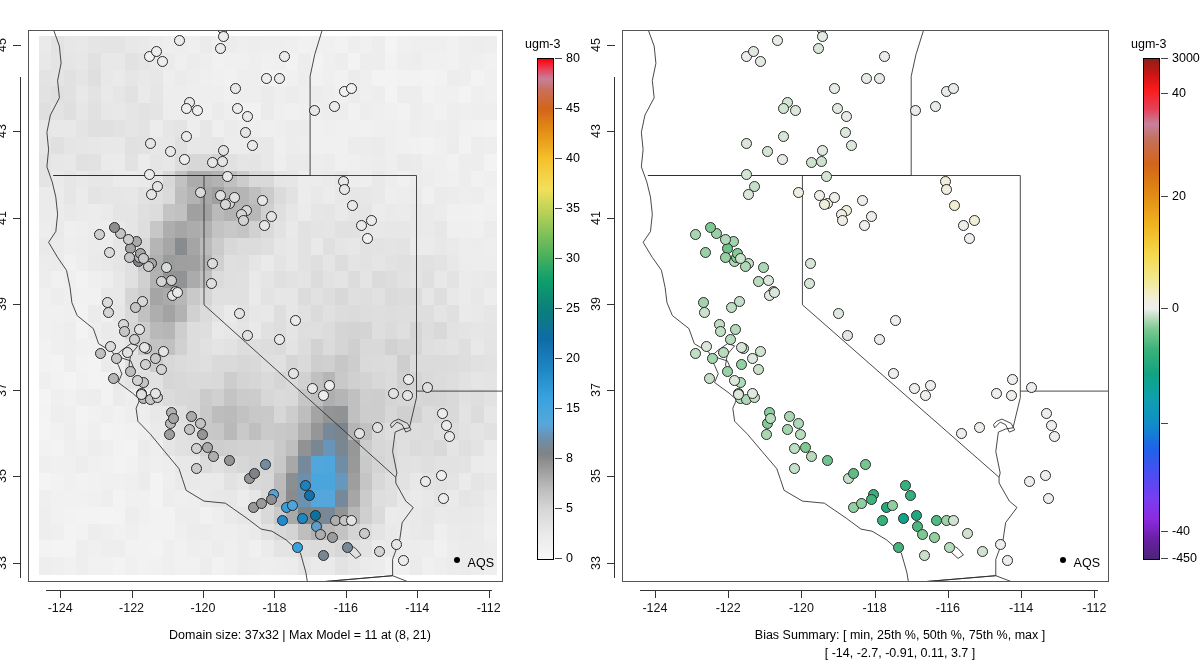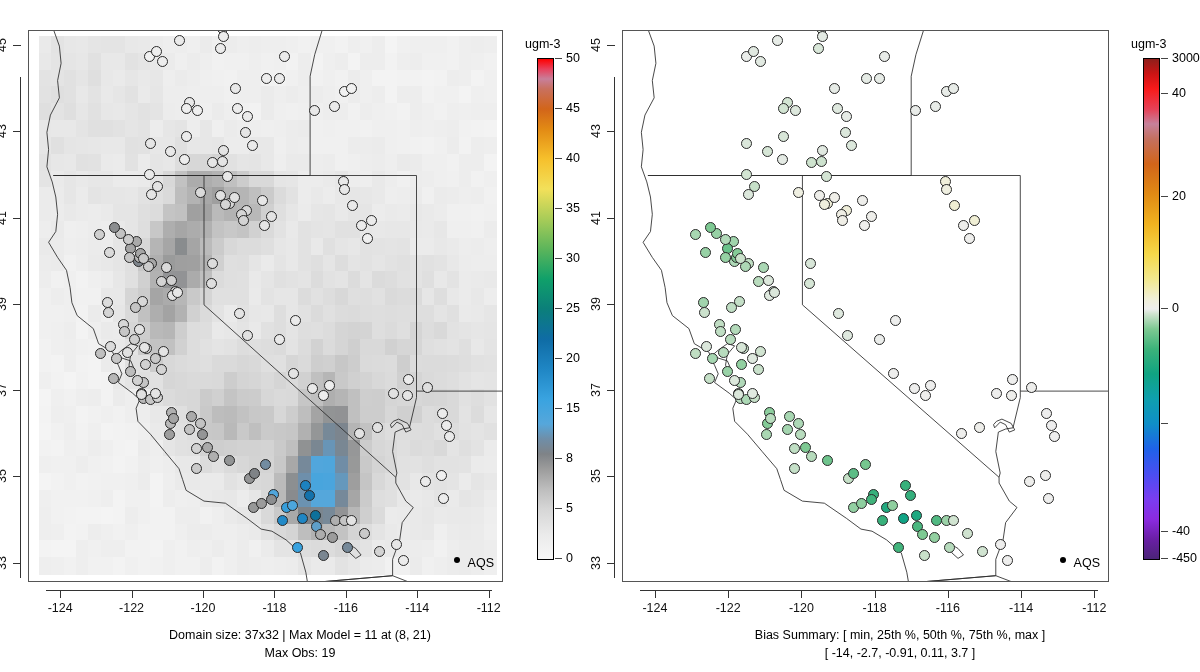--- a/index.html
+++ b/index.html
@@ -1542,25 +1542,24 @@
         <div class="cbar-label" style="left: 566px; top: 308px;">25</div>
         <div class="cbar-tick" style="left: 555px; top: 258px;"></div>
         <div class="cbar-label" style="left: 566px; top: 258px;">30</div>
         <div class="cbar-tick" style="left: 555px; top: 208px;"></div>
         <div class="cbar-label" style="left: 566px; top: 208px;">35</div>
         <div class="cbar-tick" style="left: 555px; top: 158px;"></div>
         <div class="cbar-label" style="left: 566px; top: 158px;">40</div>
         <div class="cbar-tick" style="left: 555px; top: 108px;"></div>
         <div class="cbar-label" style="left: 566px; top: 108px;">45</div>
         <div class="cbar-tick" style="left: 555px; top: 58px;"></div>
-        <div class="cbar-label" style="left: 566px; top: 58px;">50</div>
+        <div class="cbar-label" style="left: 566px; top: 58px;">80</div>
       </div>
 
     <div class="caption cap1">Domain size: 37x32 | Max Model = 11 at (8, 21)</div>
-    <div class="caption cap2">Max Obs: 19</div>
   </div>
 
   <div class="panel" id="panel-right">
 
 
     <div class="plot-box">
       <div class="map-clip">
         <svg class="geo" id="geo-right" width="487" height="552" viewBox="0 0 475 552" preserveAspectRatio="none">
             <path d="M25.0,0.0L30.4,15.1L32.1,32.3L28.6,49.6L30.4,66.8L21.4,84.1L17.9,101.3L19.6,118.6L17.9,135.8L23.2,150.9L26.8,166.0L28.6,183.3L26.8,200.5L19.6,211.3L28.6,226.4L37.5,239.3L41.1,256.6L42.9,271.7L48.2,284.6L64.3,297.6L69.6,312.7L83.9,321.3L85.7,327.7L89.3,334.2L92.9,342.8L89.3,351.5L103.6,362.2L110.7,368.7L107.1,377.3L108.9,390.3L121.4,403.2L135.7,420.5L150.0,437.7L153.6,448.5L157.1,459.3L175.0,470.1L196.4,472.2L217.9,487.3L232.1,498.1L242.9,500.2L257.1,508.9L271.4,521.8L276.8,541.2L278.6,552.0" class="coast"></path>
             <path d="M85.7,325.6L92.9,319.1L101.8,312.7L108.9,314.8L101.8,323.4L100.0,334.2L103.6,340.7L105.4,338.5L101.8,329.9L91.1,326.5" class="coast"></path>

